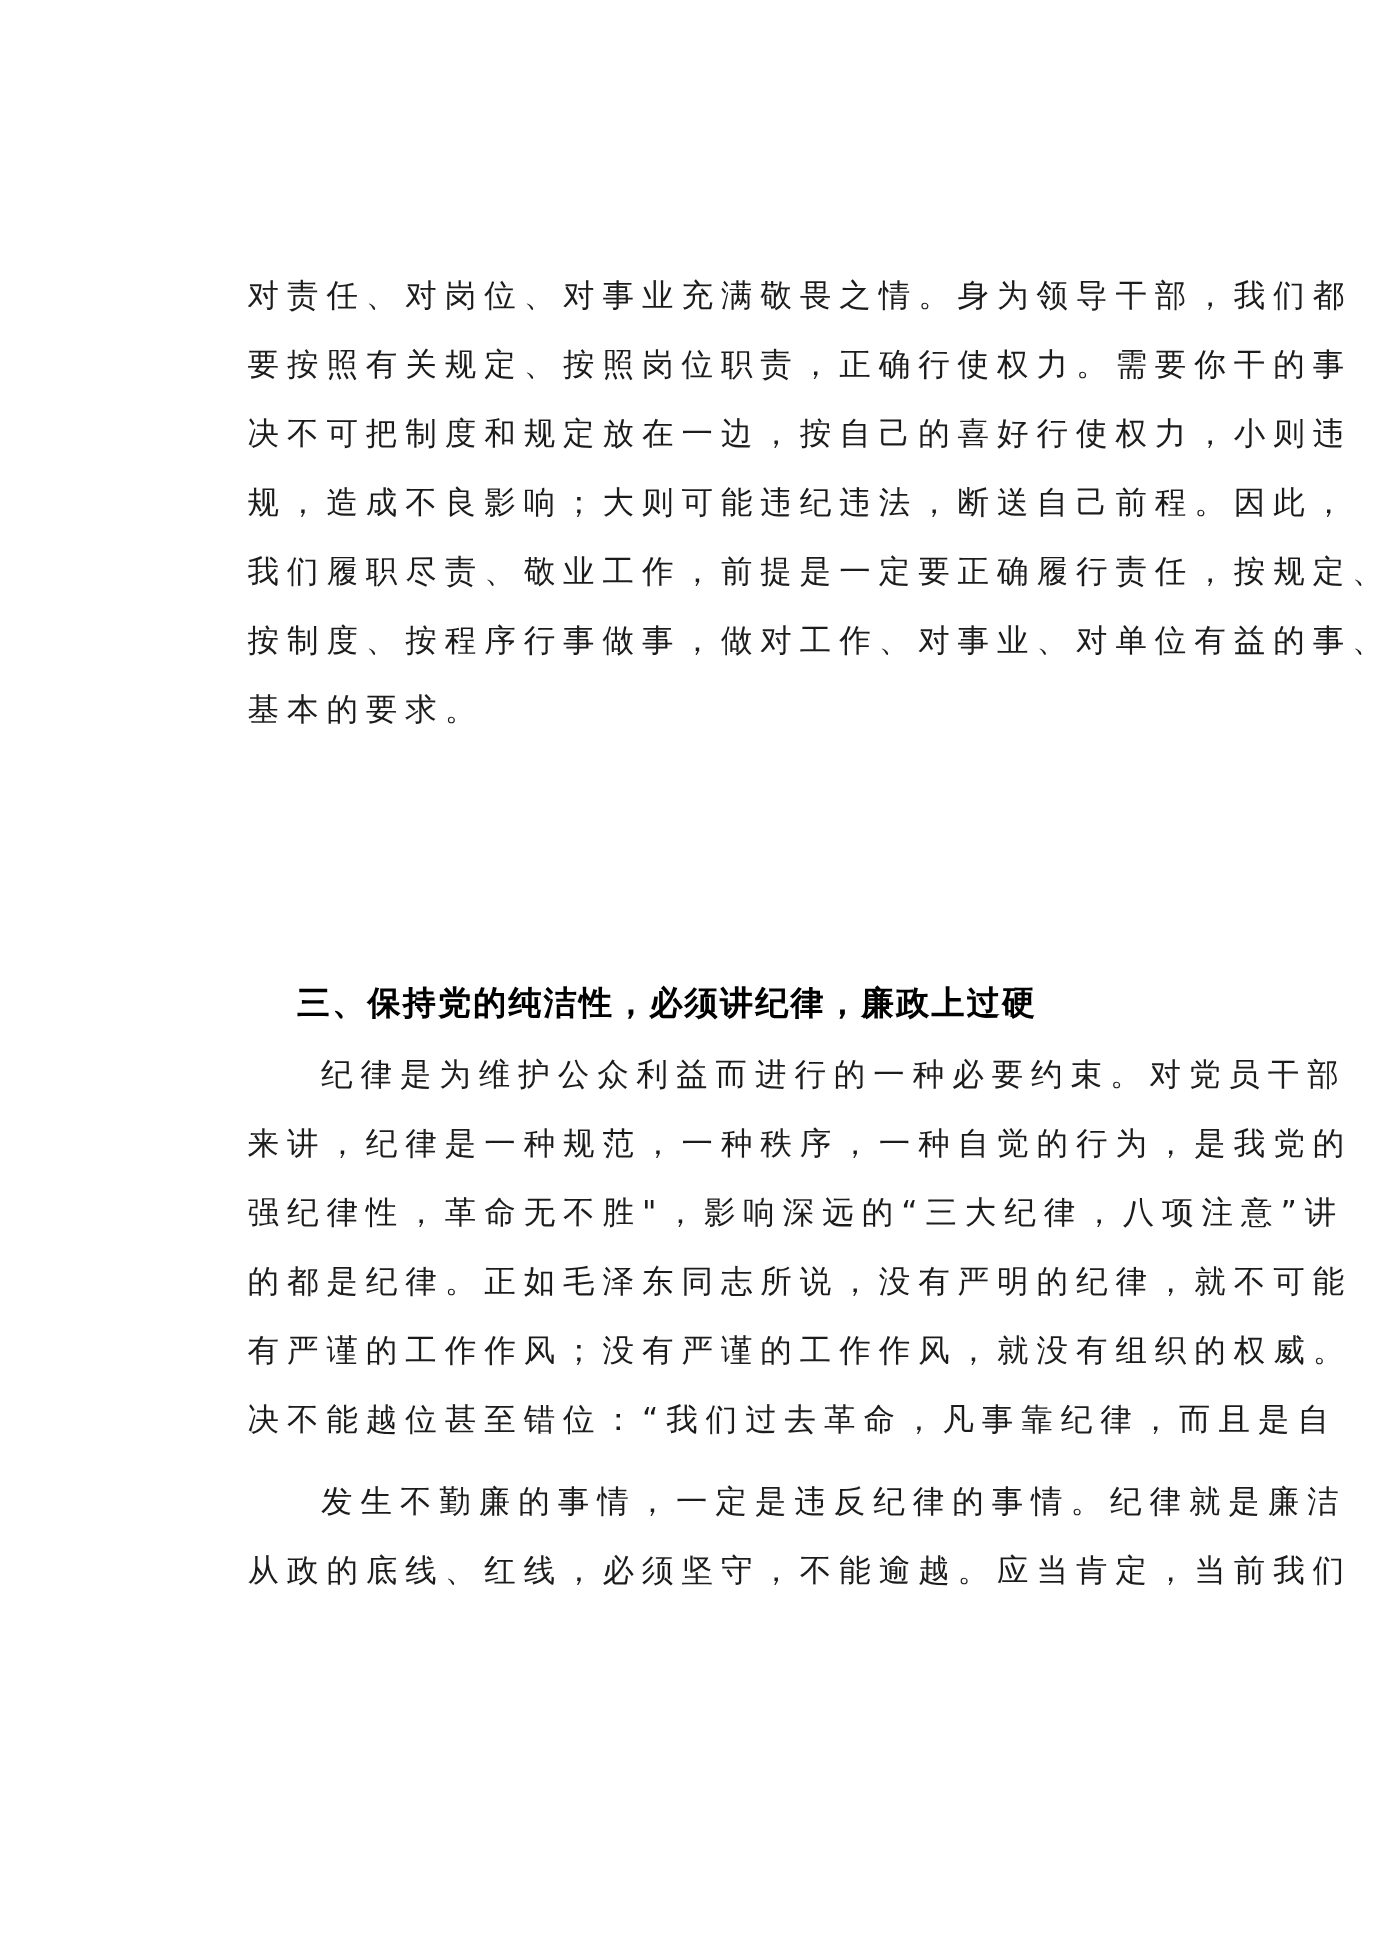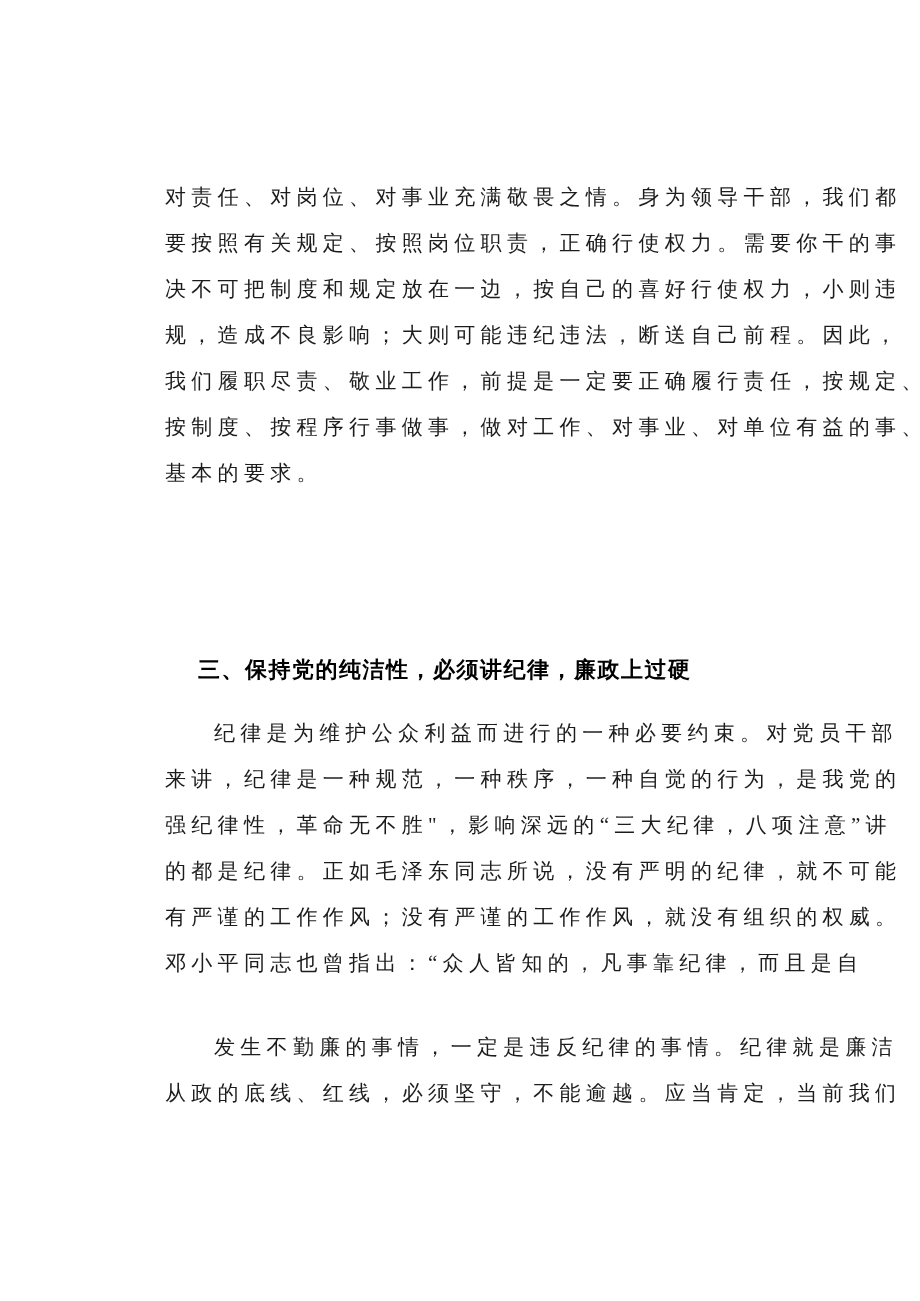--- a/index.html
+++ b/index.html
@@ -23,22 +23,22 @@
     font-size: 22px;
     color: #000000;
     letter-spacing: 1.5px;
     line-height: 46px;
     height: 46px;
     padding-left: 49px;
     white-space: nowrap;
   }
   #p1 { position: absolute; top: 158px; }
   #h3 { position: absolute; top: 647px; }
-  #p2 { position: absolute; top: 694px; font-family: Liberation Serif, serif; }
-  #p3 { position: absolute; top: 1008px; }
+  #p2 { position: absolute; top: 677px; }
+  #p3 { position: absolute; top: 962px; }
 </style>
 </head>
 <body>
 
 <div class="page">
 
   <div id="p1" class="body-text">
     <span class="line">对责任、对岗位、对事业充满敬畏之情。身为领导干部，我们都</span>
     <span class="line">要按照有关规定、按照岗位职责，正确行使权力。需要你干的事</span>
     <span class="line">决不可把制度和规定放在一边，按自己的喜好行使权力，小则违</span>
@@ -49,21 +49,21 @@
   </div>
 
   <div id="h3" class="heading">三、保持党的纯洁性，必须讲纪律，廉政上过硬</div>
 
   <div id="p2" class="body-text">
     <span class="line indent">纪律是为维护公众利益而进行的一种必要约束。对党员干部</span>
     <span class="line">来讲，纪律是一种规范，一种秩序，一种自觉的行为，是我党的</span>
     <span class="line">强纪律性，革命无不胜"，影响深远的“三大纪律，八项注意”讲</span>
     <span class="line">的都是纪律。正如毛泽东同志所说，没有严明的纪律，就不可能</span>
     <span class="line">有严谨的工作作风；没有严谨的工作作风，就没有组织的权威。</span>
-    <span class="line">邓小平同志也曾指出：“众人皆知的，凡事靠纪律，而且是自</span>
+    <span class="line">决不能越位甚至错位：“我们过去革命，凡事靠纪律，而且是自</span>
   </div>
 
   <div id="p3" class="body-text">
     <span class="line indent">发生不勤廉的事情，一定是违反纪律的事情。纪律就是廉洁</span>
     <span class="line">从政的底线、红线，必须坚守，不能逾越。应当肯定，当前我们</span>
   </div>
 
 </div>
 
 </body></html>

